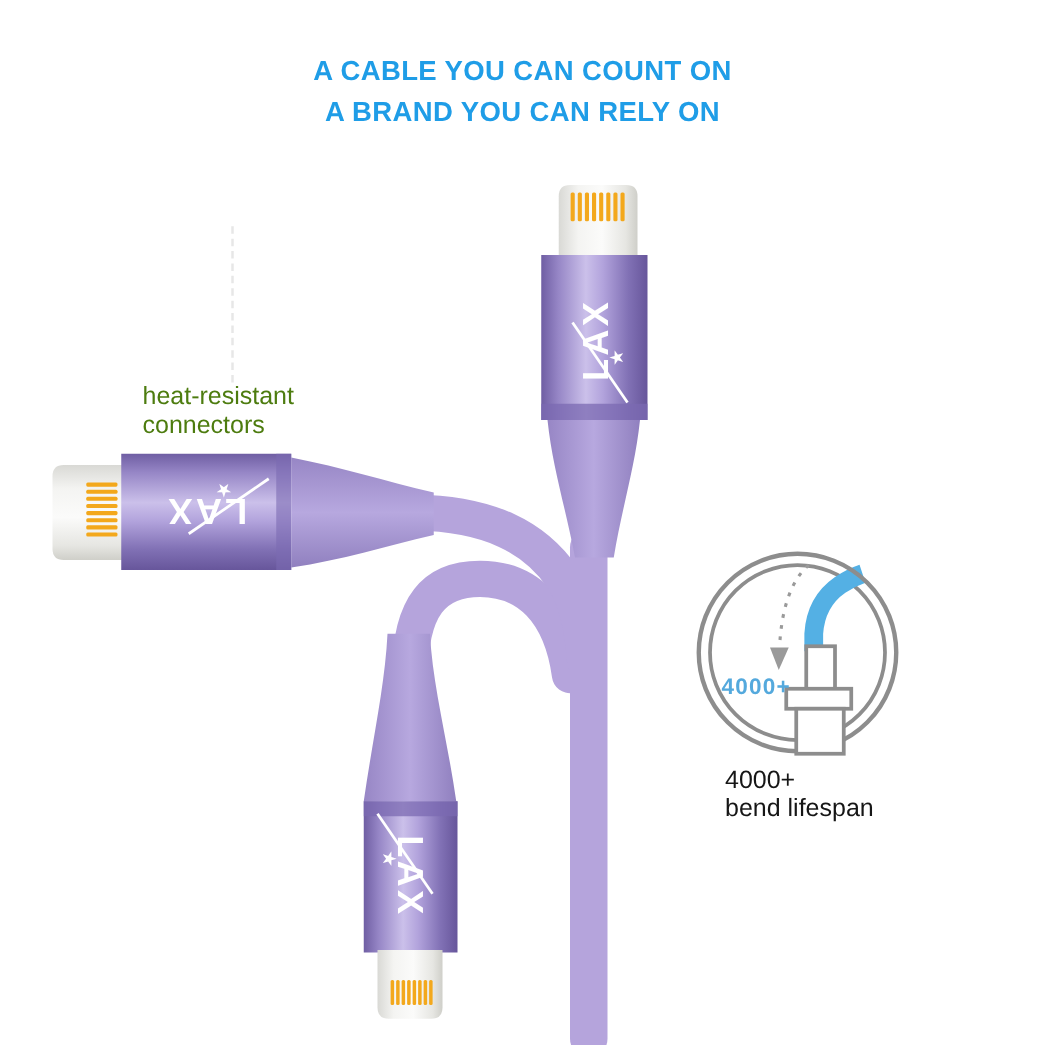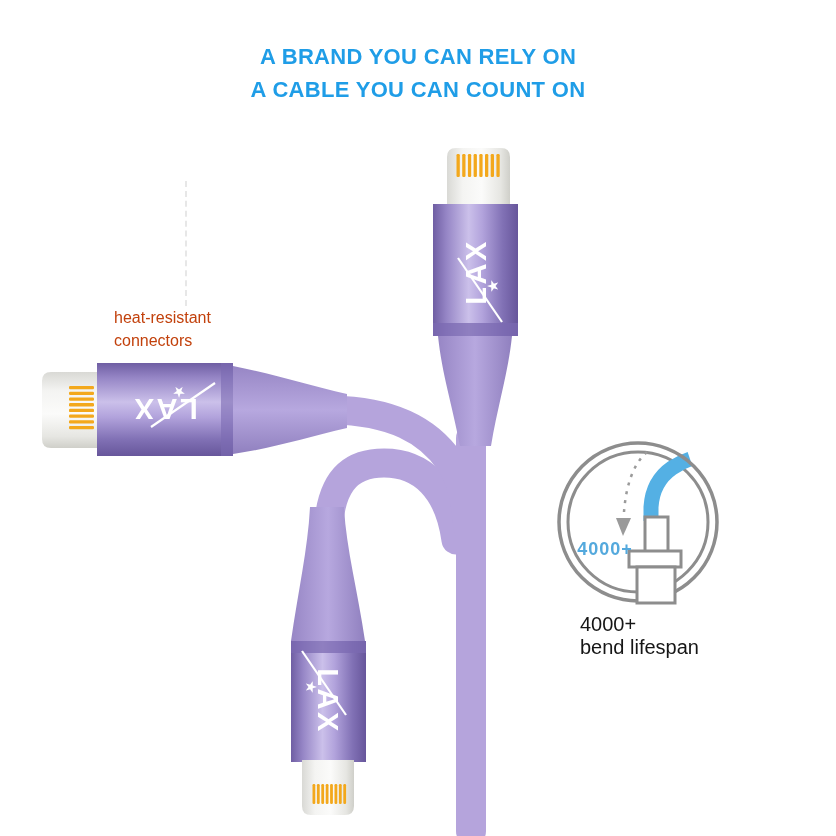--- a/index.html
+++ b/index.html
@@ -8,21 +8,21 @@
     font-family:"Liberation Sans",sans-serif;overflow:hidden;
   }
   .artwork{position:absolute;left:0;top:0;z-index:1;}
   .overlay{position:absolute;z-index:2;}
   .header{
     left:0;right:0;top:40px;text-align:center;
     color:#1f9de7;font-weight:bold;font-size:22px;line-height:33px;
     letter-spacing:0.3px;
   }
   .heat-label{
-    left:114px;top:306px;color:#c2410c;font-size:16px;line-height:23px;
+    left:114px;top:306px;color:#4d7c0f;font-size:20px;line-height:23px;
   }
   .bend-label{
     left:580px;top:613px;color:#161616;font-size:20px;line-height:23px;
   }
   .leader-line{
     left:185px;top:181px;height:125px;width:0;
     border-left:2px dashed #e7e7e7;
   }
   svg text{font-family:"Liberation Sans",sans-serif;}
 </style>
@@ -154,22 +154,22 @@
       <rect x="645" y="517" width="23" height="35" fill="#ffffff" stroke="#8d8d8d" stroke-width="3"></rect>
       <rect x="629" y="551" width="52" height="16" fill="#ffffff" stroke="#8d8d8d" stroke-width="3"></rect>
       <rect x="637" y="567" width="38" height="36" fill="#ffffff" stroke="#8d8d8d" stroke-width="3"></rect>
       <path d="M647,452 C633,464 626,486 624,512" fill="none" stroke="#9a9a9a" stroke-width="2.5" stroke-dasharray="3,6"></path>
       <path d="M616,518 L631,518 L623,536 Z" fill="#9a9a9a"></path>
       <text x="605" y="555" text-anchor="middle" font-size="18" font-weight="bold" letter-spacing="1" fill="#54a9dd">4000+</text>
     </g>
   </svg>
 
   <div class="overlay header">
+    <div>A CABLE YOU CAN COUNT ON</div>
     <div>A BRAND YOU CAN RELY ON</div>
-    <div>A CABLE YOU CAN COUNT ON</div>
   </div>
 
   <div class="overlay leader-line"></div>
 
   <div class="overlay heat-label">
     <div>heat-resistant</div>
     <div>connectors</div>
   </div>
 
   <div class="overlay bend-label">

